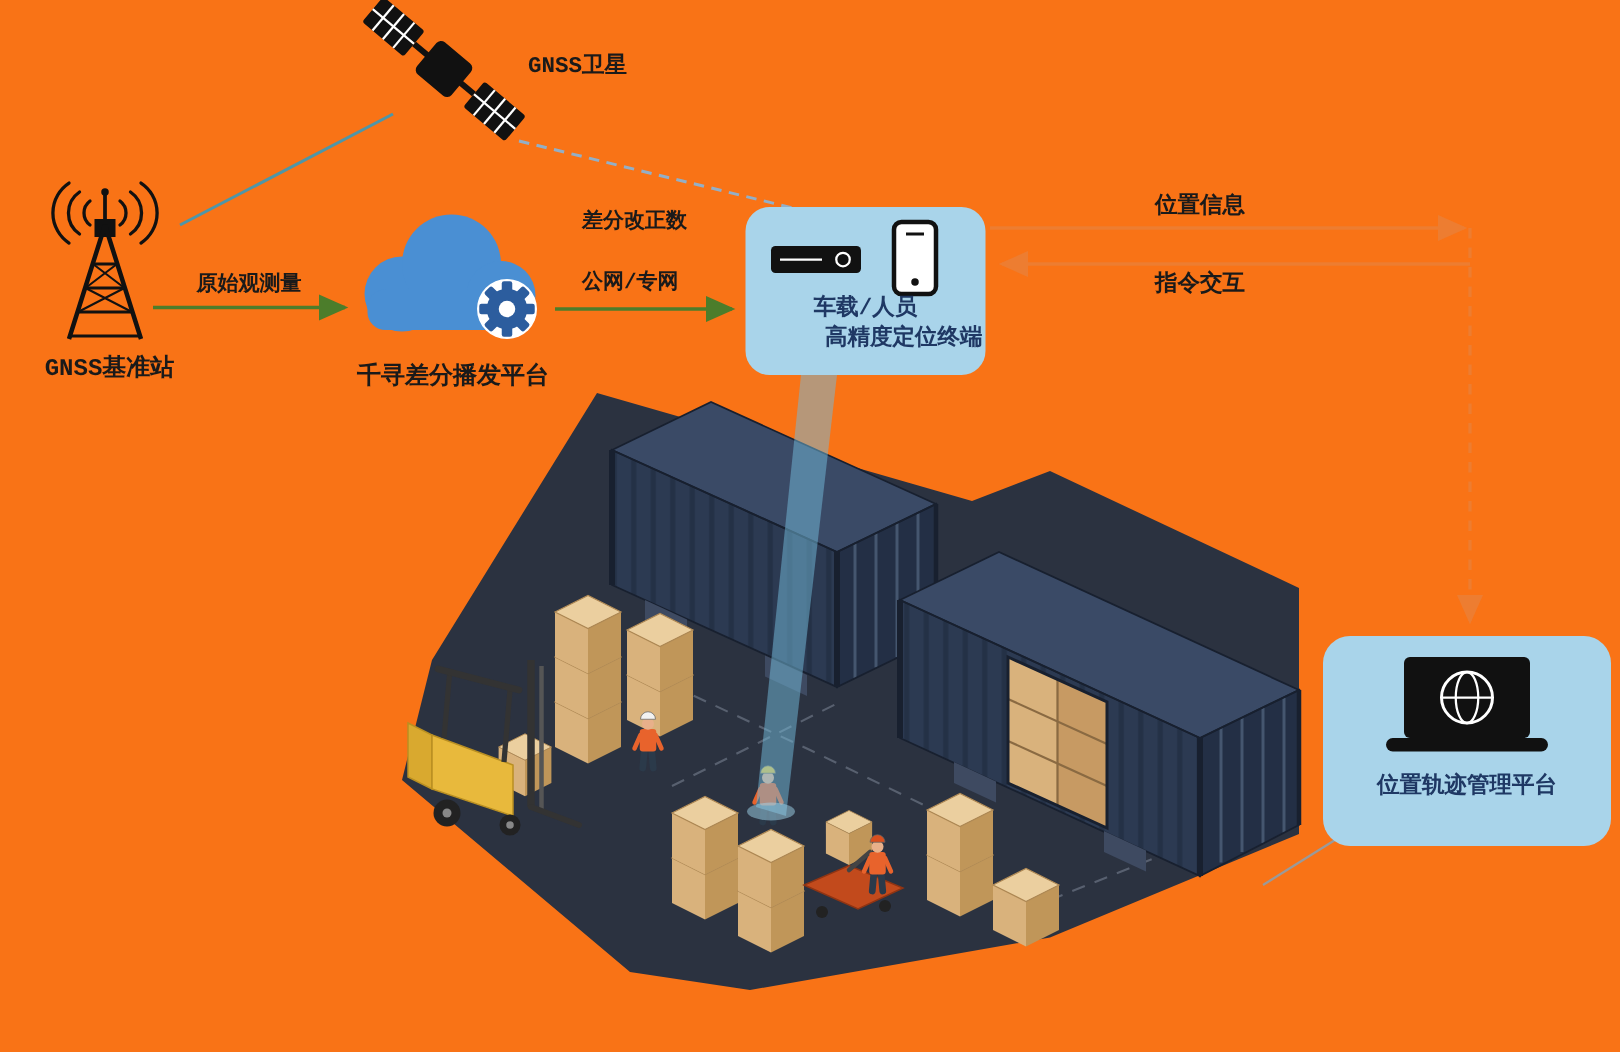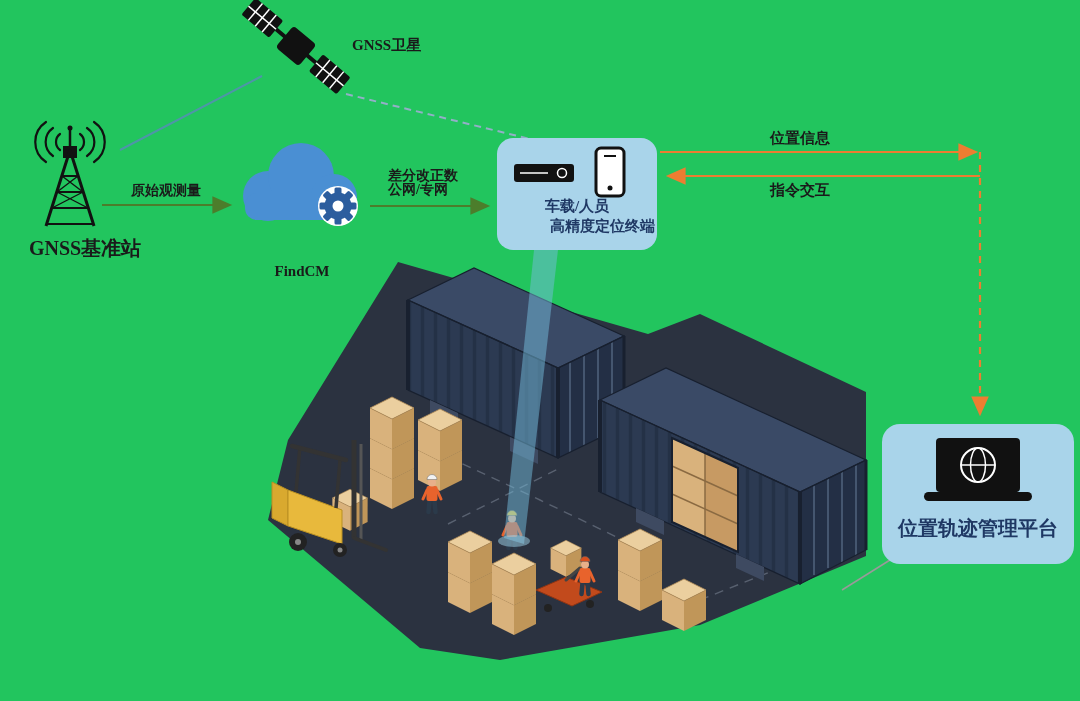--- a/index.html
+++ b/index.html
@@ -1,17 +1,17 @@
 <!DOCTYPE html>
 <html><head>
 <meta charset="utf-8">
 <style>
   html,body{margin:0;padding:0;background:#fff;}
-  .canvas{position:relative;width:1080px;height:701px;background:#22c55e;overflow:hidden;
-          font-family:Liberation Serif, serif;}
+  .canvas{position:relative;width:1080px;height:701px;background:#f97316;overflow:hidden;
+          font-family:Liberation Mono, monospace;}
   svg{position:absolute;left:0;top:0;}
   .label{position:absolute;color:#1a1a1a;white-space:nowrap;line-height:1.25;}
   .lbl-c{text-align:center;}
   .navy{color:#1F3864;}
 </style>
 </head>
 <body>
 
 <div class="canvas">
 
@@ -252,30 +252,30 @@
       <circle cx="978" cy="465" r="17" fill="none" stroke="#fff" stroke-width="2"></circle>
       <ellipse cx="978" cy="465" rx="7.5" ry="17" fill="none" stroke="#fff" stroke-width="1.5"></ellipse>
       <line x1="961" y1="465" x2="995" y2="465" stroke="#fff" stroke-width="1.5"></line>
       <rect x="924" y="492" width="108" height="9" rx="4.5" fill="#111"></rect>
     </g>
   </g>
 </svg>
 
 <div class="label" style="left:352px;top:36px;font-size:15px;font-weight:700;">GNSS卫星</div>
 
-<div class="label lbl-c" style="left:14px;top:236px;width:142px;font-size:20px;font-weight:700;">GNSS基准站</div>
+<div class="label lbl-c" style="left:2px;top:236px;width:142px;font-size:16px;font-weight:700;">GNSS基准站</div>
 
 <div class="label lbl-c" style="left:106px;top:182px;width:120px;font-size:14px;font-weight:600;">原始观测量</div>
 
-<div class="label lbl-c" style="left:220px;top:262px;width:164px;font-size:15px;font-weight:700;">FindCM</div>
-
-<div class="label" style="left:388px;top:167px;font-size:14px;font-weight:600;">差分改正数</div>
+<div class="label lbl-c" style="left:220px;top:241px;width:164px;font-size:16px;font-weight:700;">千寻差分播发平台</div>
+
+<div class="label" style="left:388px;top:140px;font-size:14px;font-weight:600;">差分改正数</div>
 <div class="label" style="left:388px;top:181px;font-size:14px;font-weight:600;text-align:center;">公网/专网</div>
 
 <div class="label lbl-c navy" style="left:499px;top:197px;width:156px;font-size:15px;font-weight:700;">车载/人员</div>
 <div class="label lbl-c navy" style="left:499px;top:217px;width:156px;font-size:15px;font-weight:700;text-align:right;">高精度定位终端</div>
 
 <div class="label lbl-c" style="left:745px;top:129px;width:110px;font-size:15px;font-weight:700;text-align:center;">位置信息</div>
 <div class="label lbl-c" style="left:745px;top:181px;width:110px;font-size:15px;font-weight:700;">指令交互</div>
 
-<div class="label lbl-c navy" style="left:884px;top:516px;width:188px;font-size:20px;font-weight:700;">位置轨迹管理平台</div>
+<div class="label lbl-c navy" style="left:884px;top:516px;width:188px;font-size:15px;font-weight:700;">位置轨迹管理平台</div>
 
 </div>
 
 </body></html>

